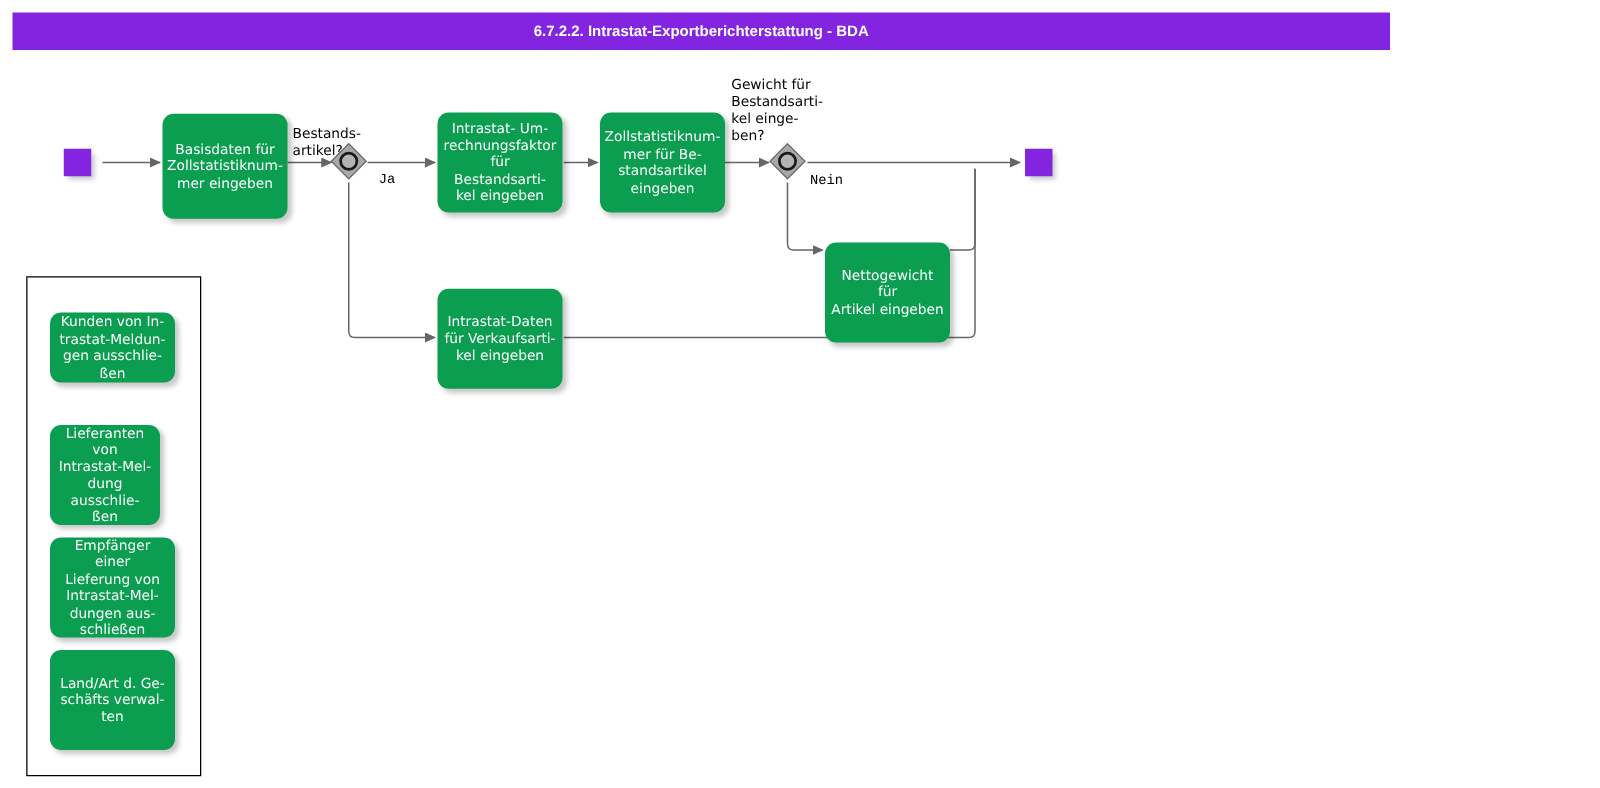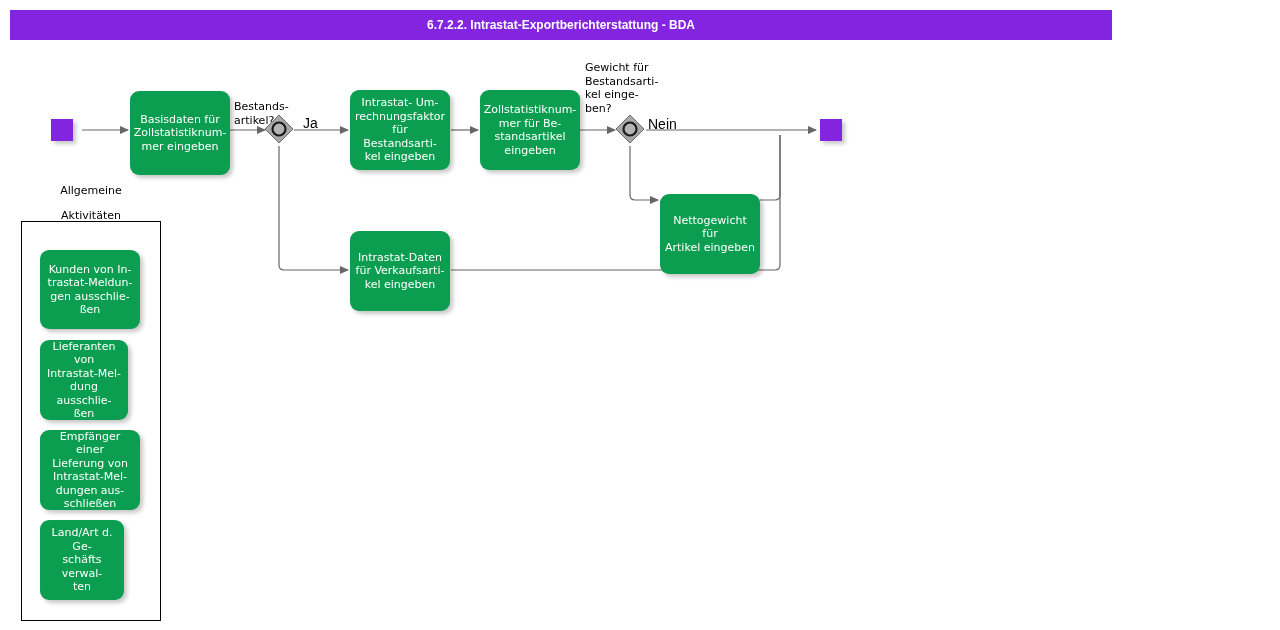--- a/index.html
+++ b/index.html
@@ -85,24 +85,25 @@
   }
 
   .gateway {
     position: absolute;
     width: 30px;
     height: 30px;
   }
 
   .edge-label {
     position: absolute;
-    font-size: 14px;
-    font-family: Liberation Sans, sans-serif;
+    font-size: 11px;
+    font-family: Liberation Mono, monospace;
     color: #000000;
     white-space: nowrap;
+    margin-top: 23px;
   }
 
   .node-caption {
     position: absolute;
     font-size: 11px;
     line-height: 13.5px;
     font-family: "DejaVu Sans", sans-serif;
     color: #000000;
     text-align: left;
     white-space: pre-line;
@@ -225,26 +226,24 @@
     <span class="task-label">Nettogewicht für
 Artikel eingeben</span>
   </div>
 
   <div class="task" style="left:350px; top:231px; width:100px; height:80px;">
     <span class="task-label">Intrastat-Daten
 für Verkaufsarti-
 kel eingeben</span>
   </div>
 
-  <div id="group-caption">Allgemeine
-Aktivitäten</div>
 
   <div id="group-panel"></div>
 
-  <div class="task" style="left:40px; top:250px; width:100px; height:79px;">
+  <div class="task" style="left:40px; top:250px; width:100px; height:56px;">
     <span class="task-label">Kunden von In-
 trastat-Meldun-
 gen ausschlie-
 ßen</span>
   </div>
 
   <div class="task" style="left:40px; top:340px; width:88px; height:80px;">
     <span class="task-label">Lieferanten von
 Intrastat-Mel-
 dung ausschlie-
@@ -252,19 +251,19 @@
   </div>
 
   <div class="task" style="left:40px; top:430px; width:100px; height:80px;">
     <span class="task-label">Empfänger einer
 Lieferung von
 Intrastat-Mel-
 dungen aus-
 schließen</span>
   </div>
 
-  <div class="task" style="left:40px; top:520px; width:84px; height:80px;">
+  <div class="task" style="left:40px; top:520px; width:100px; height:80px;">
     <span class="task-label">Land/Art d. Ge-
 schäfts verwal-
 ten</span>
   </div>
 
 </div>
 
 </body></html>

